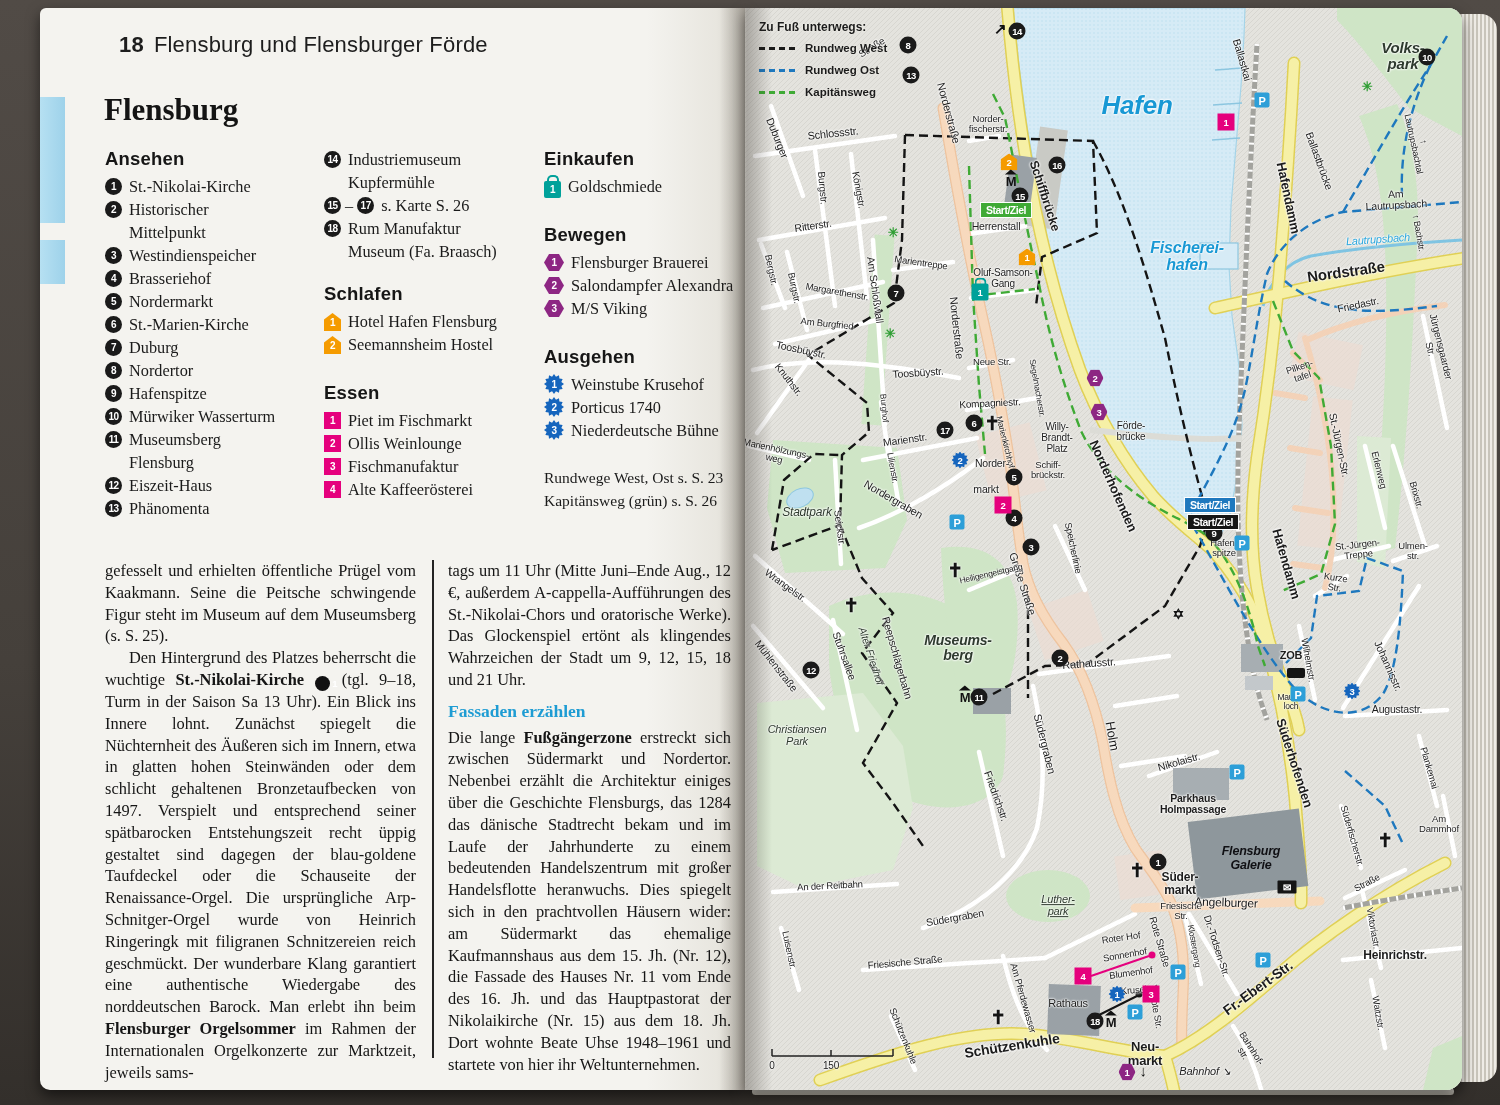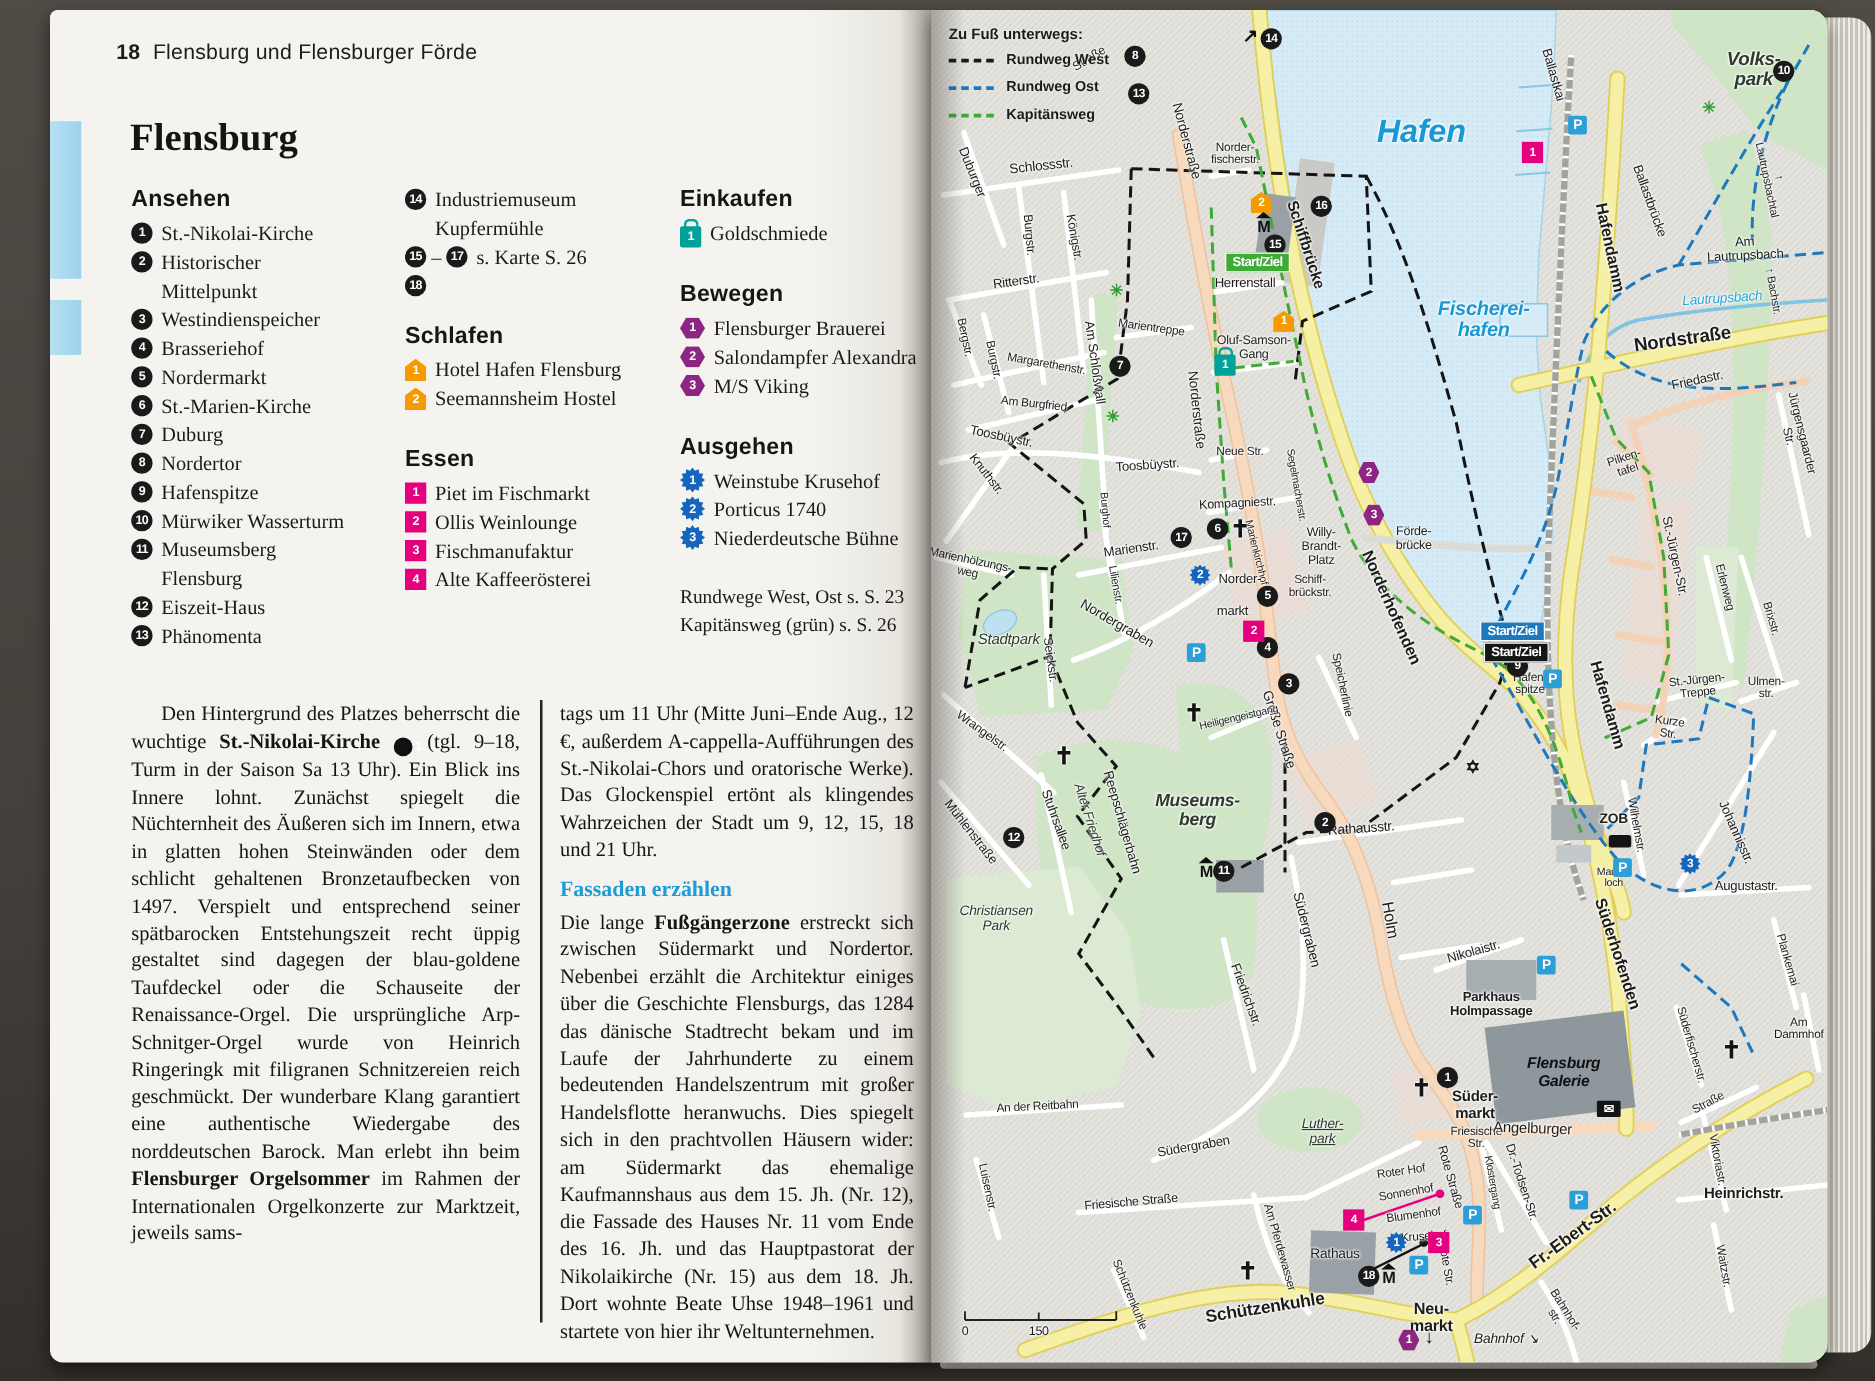--- a/index.html
+++ b/index.html
@@ -17,21 +17,21 @@
     background:linear-gradient(90deg,rgba(60,50,40,0) 0%,rgba(60,50,40,.28) 45%,rgba(40,34,28,.30) 52%,rgba(60,50,40,0) 100%);}
   .fore-edge{position:absolute;left:1458px;top:14px;width:39px;height:1068px;z-index:1;
     border-radius:0 16px 16px 0;
     background:repeating-linear-gradient(90deg,#efece6 0 2px,#c8c4ba 2px 4px);}
   .bottom-edge{position:absolute;left:752px;top:1088px;width:702px;height:7px;z-index:1;
     border-radius:4px;background:linear-gradient(180deg,#e6e3db,#a9a49a);}
   .bookmark-tab{position:absolute;left:40px;width:25px;background:linear-gradient(90deg,#b6e0f2,#9ed2ea);z-index:4;}
   .tab1{top:97px;height:126px;}
   .tab2{top:240px;height:44px;}
   
-  .ph{position:absolute;left:53px;top:24px;font-size:17px;color:#1d1d1d;letter-spacing:.2px;}
+  .ph{position:absolute;left:79px;top:24px;font-size:22px;color:#1d1d1d;letter-spacing:.2px;}
   .ph b{margin-right:10px;}
   .page-title{position:absolute;left:64px;top:84px;font-family:"Liberation Serif",serif;
     font-weight:bold;font-size:31px;color:#141414;}
   .listcol{position:absolute;top:140px;}
   .col1{left:65px;width:218px;}
   .col2{left:284px;width:218px;}
   .col3{left:504px;width:200px;}
   .lhead{font-size:18.5px;font-weight:bold;color:#161616;margin:0 0 5px 0;letter-spacing:.2px;}
   .lsection{margin-bottom:20px;}
   .li{display:flex;align-items:flex-start;line-height:23px;font-family:"Liberation Serif",serif;
@@ -191,20 +191,22 @@
 Kupfermühle</span>
             </div>
             <div class="li">
               <span class="badge sh-sight">15</span>
               <span class="joiner">–</span>
               <span class="badge sh-sight">17</span>
               <span class="li-label">s. Karte S. 26</span>
             </div>
             <div class="li">
               <span class="badge sh-sight">18</span>
+              <span class="li-label">Rum Manufaktur
+Museum (Fa. Braasch)</span>
             </div>
           </div>
       </div>
       <div class="lsection" style="margin-top:18px;">
         <div class="lhead">Schlafen</div>
         <div>
 
         <div class="li">
               <span class="badge sh-hotel">1</span>
               <span class="li-label">Hotel Hafen Flensburg</span>
@@ -288,20 +290,21 @@
       </div>
       <div class="notes">
 
       <div>Rundwege West, Ost s. S. 23</div>
           <div>Kapitänsweg (grün) s. S. 26</div>
         </div>
     </div>
 
     <div class="col-rule"></div>
     <div class="body-col colA">
+      <p>gefesselt und erhielten öffentliche Prügel vom Kaakmann. Seine die Peitsche schwingende Figur steht im Museum auf dem Museumsberg (s. S. 25).</p>
       <p class="indent">Den Hintergrund des Platzes beherrscht die wuchtige <b>St.-Nikolai-Kirche</b> <span class="inline-badge">1</span> (tgl. 9–18, Turm in der Saison Sa 13 Uhr). Ein Blick ins Innere lohnt. Zunächst spiegelt die Nüchternheit des Äußeren sich im Innern, etwa in glatten hohen Steinwänden oder dem schlicht gehaltenen Bronzetaufbecken von 1497. Verspielt und entsprechend seiner spätbarocken Entstehungszeit recht üppig gestaltet sind dagegen der blau-goldene Taufdeckel oder die Schauseite der Renaissance-Orgel. Die ursprüngliche Arp-Schnitger-Orgel wurde von Heinrich Ringeringk mit filigranen Schnitzereien reich geschmückt. Der wunderbare Klang garantiert eine authentische Wiedergabe des norddeutschen Barock. Man erlebt ihn beim <b>Flensburger Orgelsommer</b> im Rahmen der Internationalen Orgelkonzerte zur Marktzeit, jeweils sams-</p>
     </div>
     <div class="body-col colB">
       <p>tags um 11 Uhr (Mitte Juni–Ende Aug., 12 €, außerdem A-cappella-Aufführungen des St.-Nikolai-Chors und oratorische Werke). Das Glockenspiel ertönt als klingendes Wahrzeichen der Stadt um 9, 12, 15, 18 und 21 Uhr.</p>
       <p class="subhead">Fassaden erzählen</p>
       <p>Die lange <b>Fußgängerzone</b> erstreckt sich zwischen Südermarkt und Nordertor. Nebenbei erzählt die Architektur einiges über die Geschichte Flensburgs, das 1284 das dänische Stadtrecht bekam und im Laufe der Jahrhunderte zu einem bedeutenden Handelszentrum mit großer Handelsflotte heranwuchs. Dies spiegelt sich in den prachtvollen Häusern wider: am Südermarkt das ehemalige Kaufmannshaus aus dem 15. Jh. (Nr. 12), die Fassade des Hauses Nr. 11 vom Ende des 16. Jh. und das Hauptpastorat der Nikolaikirche (Nr. 15) aus dem 18. Jh. Dort wohnte Beate Uhse 1948–1961 und startete von hier ihr Weltunternehmen.</p>
     </div>
   </div>
 
   <div class="page page-right">

